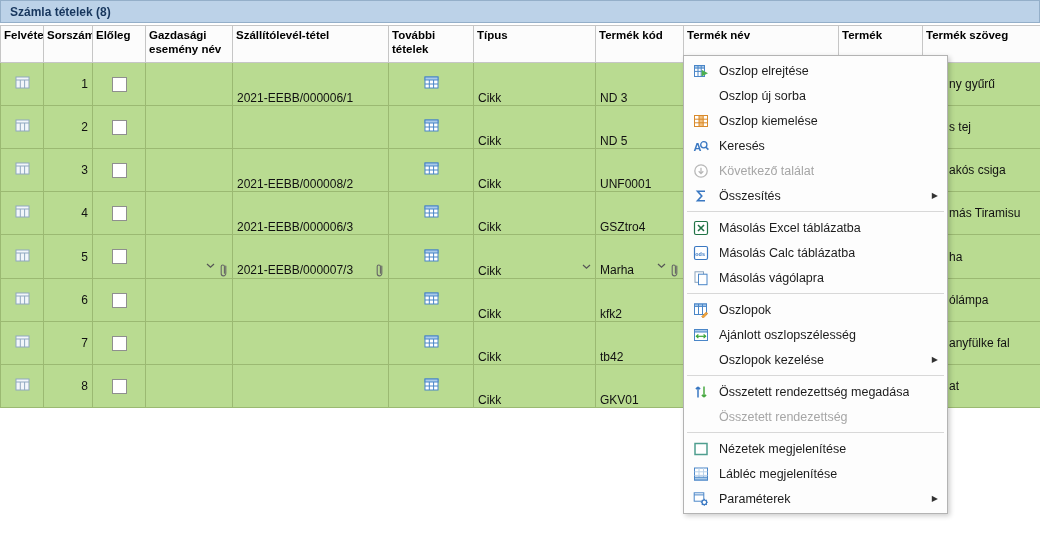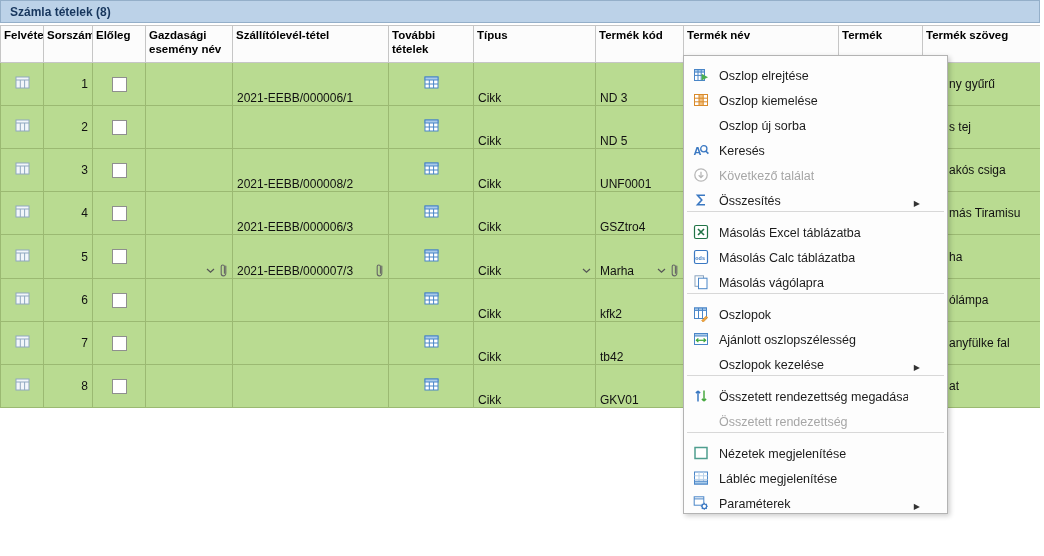--- a/index.html
+++ b/index.html
@@ -22,33 +22,33 @@
   }
   tbody td {
     border:1px solid #9bb972; background:#b9db91; height:22px;
     padding:0 4px; font-size:12px; color:#111; overflow:hidden;
     white-space:nowrap; vertical-align:middle;
   }
   td.c-num { text-align:right; }
   td.c-ctr { text-align:center; padding:0; }
   td.frag { padding-left:26px; }
   .checkbox { width:13px; height:13px; background:#ffffff; border:1px solid #8f8f8f; display:inline-block; vertical-align:middle; }
-  .cellwrap { display:flex; align-items:center; width:100%;margin-top:28px; }
+  .cellwrap { display:flex; width:100%;margin-top:28px; }
   .cellwrap .cell-text { flex:1 1 auto; overflow:hidden; }
   .edit-ctrl { display:none; margin-left:4px; line-height:0; }
   tr.editing .edit-ctrl { display:inline-block; }
   .rowicon { display:inline-block; line-height:0; }
 
   
   .context-menu {
     position:absolute; left:683px; top:55px; width:263px;
     background:#fdfdfd; border:1px solid #b3b3b3;
     box-shadow:2px 2px 5px rgba(0,0,0,0.2); padding:2px 0; z-index:20;
   }
-  .menu-item { display:flex; align-items:flex-end; height:25px; padding:0 27px 0 7px; font-size:12.5px; color:#1c1c1c; cursor:default; }
+  .menu-item { display:flex; align-items:center; height:25px; padding:0 9px 0 7px; font-size:12.5px; color:#1c1c1c; cursor:default; }
   .menu-item .mi-icon { width:20px; min-width:20px; height:16px; margin-right:8px; display:flex; align-items:center; justify-content:center; line-height:0; }
   .menu-item .mi-label { white-space:nowrap; overflow:hidden; }
   .menu-item .mi-arrow { margin-left:auto; font-size:8px; color:#333; visibility:hidden; padding-left:6px; }
   .menu-item.has-sub .mi-arrow { visibility:visible; }
   .menu-item.disabled { color:#a6a6a6; }
   .menu-sep { border-top:1px solid #d8d8d8; margin:3px 3px; height:0; }
 </style>
 </head>
 <body>
 
@@ -404,33 +404,33 @@
             <rect x="1.5" y="2.5" width="10" height="11" fill="#fff" stroke="#4a86c8"></rect>
             <rect x="1.5" y="2.5" width="10" height="2.6" fill="#aacbea" stroke="#4a86c8"></rect>
             <path d="M5 2.5v11M8.2 2.5v11M1.5 8.4h10" stroke="#4a86c8" fill="none"></path>
             <path d="M8.6 13.6l6.4-3.4-6.4-3.4z" fill="#4caf50"></path>
           </svg>
         </span>
     <span class="mi-label">Oszlop elrejtése</span>
     <span class="mi-arrow">▶</span>
   </div>
       <div class="menu-item">
+    <span class="mi-icon"></span>
+    <span class="mi-label">Oszlop új sorba</span>
+    <span class="mi-arrow">▶</span>
+  </div>
+      <div class="menu-item">
     <span class="mi-icon">
           <svg width="16" height="16" viewBox="0 0 16 16">
             <rect x="1.5" y="2.5" width="13" height="11" fill="#fff" stroke="#d98a2b"></rect>
             <rect x="6" y="2.5" width="4.2" height="11" fill="#f3c07e" stroke="#d98a2b"></rect>
             <path d="M1.5 6.2h13M1.5 9.8h13" stroke="#d98a2b" fill="none"></path>
           </svg>
         </span>
     <span class="mi-label">Oszlop kiemelése</span>
-    <span class="mi-arrow">▶</span>
-  </div>
-      <div class="menu-item">
-    <span class="mi-icon"></span>
-    <span class="mi-label">Oszlop új sorba</span>
     <span class="mi-arrow">▶</span>
   </div>
       <div class="menu-item">
     <span class="mi-icon">
           <svg width="16" height="16" viewBox="0 0 16 16">
             <text x="0.5" y="12.5" font-size="11" font-weight="bold" fill="#3a78c2" font-family="Liberation Sans, sans-serif">A</text>
             <circle cx="10.8" cy="6.8" r="3.1" fill="none" stroke="#3a78c2" stroke-width="1.3"></circle>
             <path d="M13 9.2 15.4 11.6" stroke="#3a78c2" stroke-width="1.6"></path>
           </svg>
         </span>

